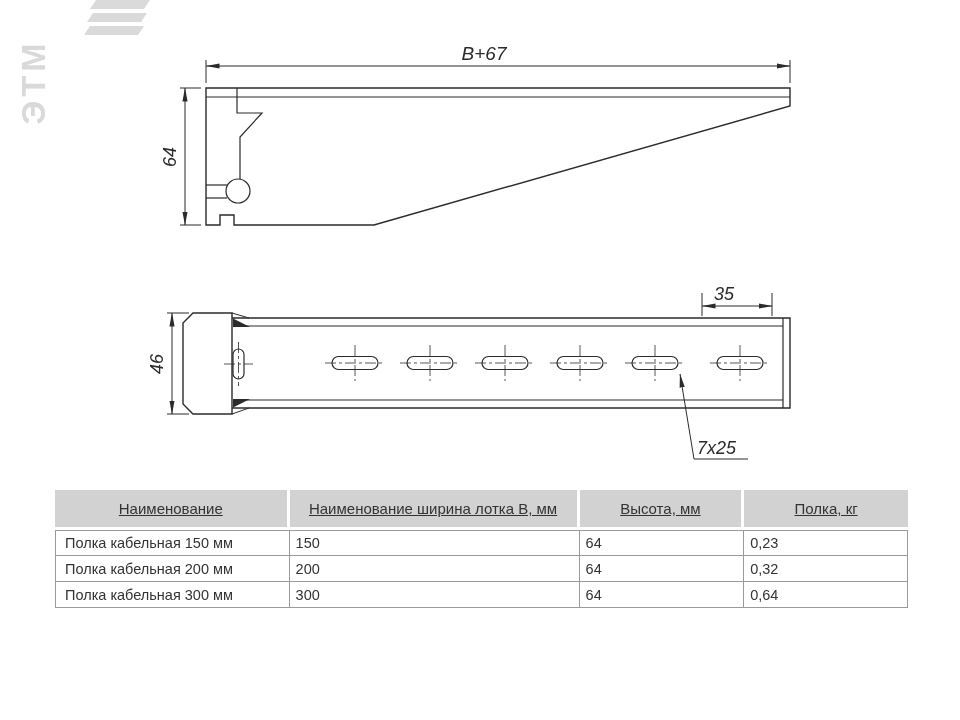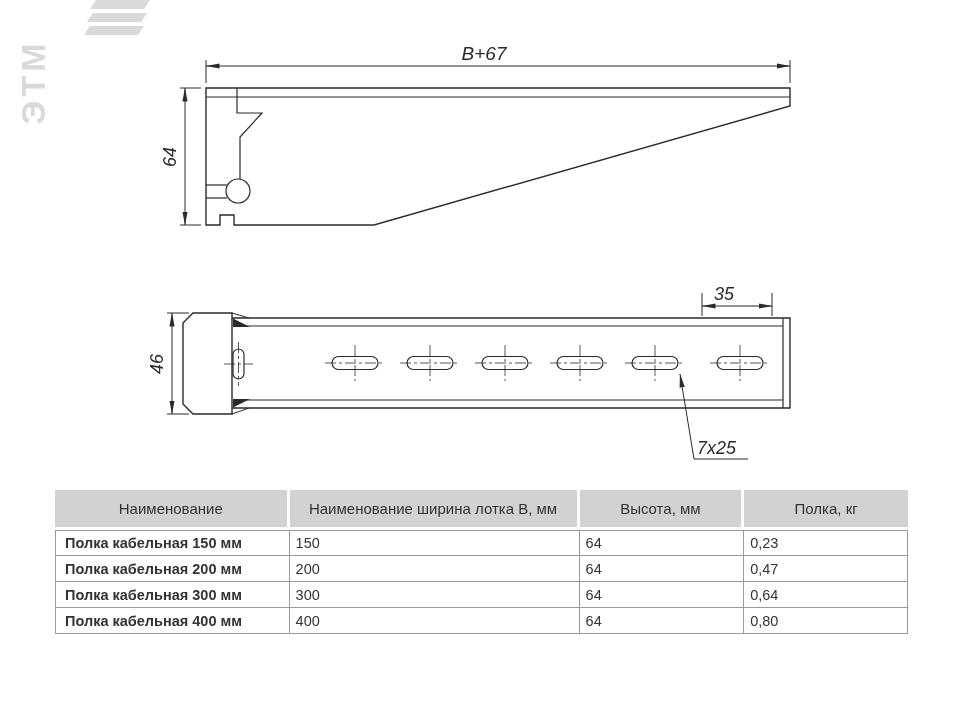--- a/index.html
+++ b/index.html
@@ -24,29 +24,29 @@
   
   .spec-table { position:absolute; left:55px; top:490px; width:853px; color:#333; font-size:15px; }
   .spec-table table { width:100%; border-collapse:separate; border-spacing:0; table-layout:fixed; }
   .spec-table col.c1 { width:27.5%; }
   .spec-table col.c2 { width:34%; }
   .spec-table col.c3 { width:19.3%; }
   .spec-table col.c4 { width:19.2%; }
   .spec-table thead th {
     background:#d2d2d2; font-weight:normal; height:38px;
     border-right:3px solid #fff; border-bottom:3px solid #fff;
-    text-align:center; vertical-align:middle; padding:10px 6px;
+    text-align:center; vertical-align:middle; padding:10px 6px;text-decoration:underline;
   }
   .spec-table thead th:last-child { border-right:none; }
   .spec-table tbody td {
     background:#fff; height:26px;
     border-right:1px solid #9a9a9a; border-bottom:1px solid #9a9a9a;
     vertical-align:middle; padding:1px 6px; font-size:14.5px;
   }
-  .spec-table tbody td:first-child { border-left:1px solid #9a9a9a; text-align:left; padding-left:9px;font-weight:bold; }
+  .spec-table tbody td:first-child { border-left:1px solid #9a9a9a; text-align:left; padding-left:9px; }
   .spec-table tbody tr:first-child td { border-top:1px solid #9a9a9a; }
 </style>
 </head>
 <body>
 
 <div class="sheet">
 
   <svg width="960" height="470" viewBox="0 0 960 470">
     <defs>
       <marker id="arw" viewBox="0 0 14 6" refX="13.5" refY="3" markerWidth="14" markerHeight="6" markerUnits="userSpaceOnUse" orient="auto-start-reverse">
@@ -178,31 +178,25 @@
         <tr>
           <td>Полка кабельная 150 мм</td>
           <td>150</td>
           <td>64</td>
           <td>0,23</td>
         </tr>
         <tr>
           <td>Полка кабельная 200 мм</td>
           <td>200</td>
           <td>64</td>
-          <td>0,47</td>
+          <td>0,32</td>
         </tr>
         <tr>
           <td>Полка кабельная 300 мм</td>
           <td>300</td>
           <td>64</td>
           <td>0,64</td>
         </tr>
-        <tr>
-          <td>Полка кабельная 400 мм</td>
-          <td>400</td>
-          <td>64</td>
-          <td>0,80</td>
-        </tr>
       </tbody>
     </table>
   </div>
 
 </div>
 
 </body></html>

